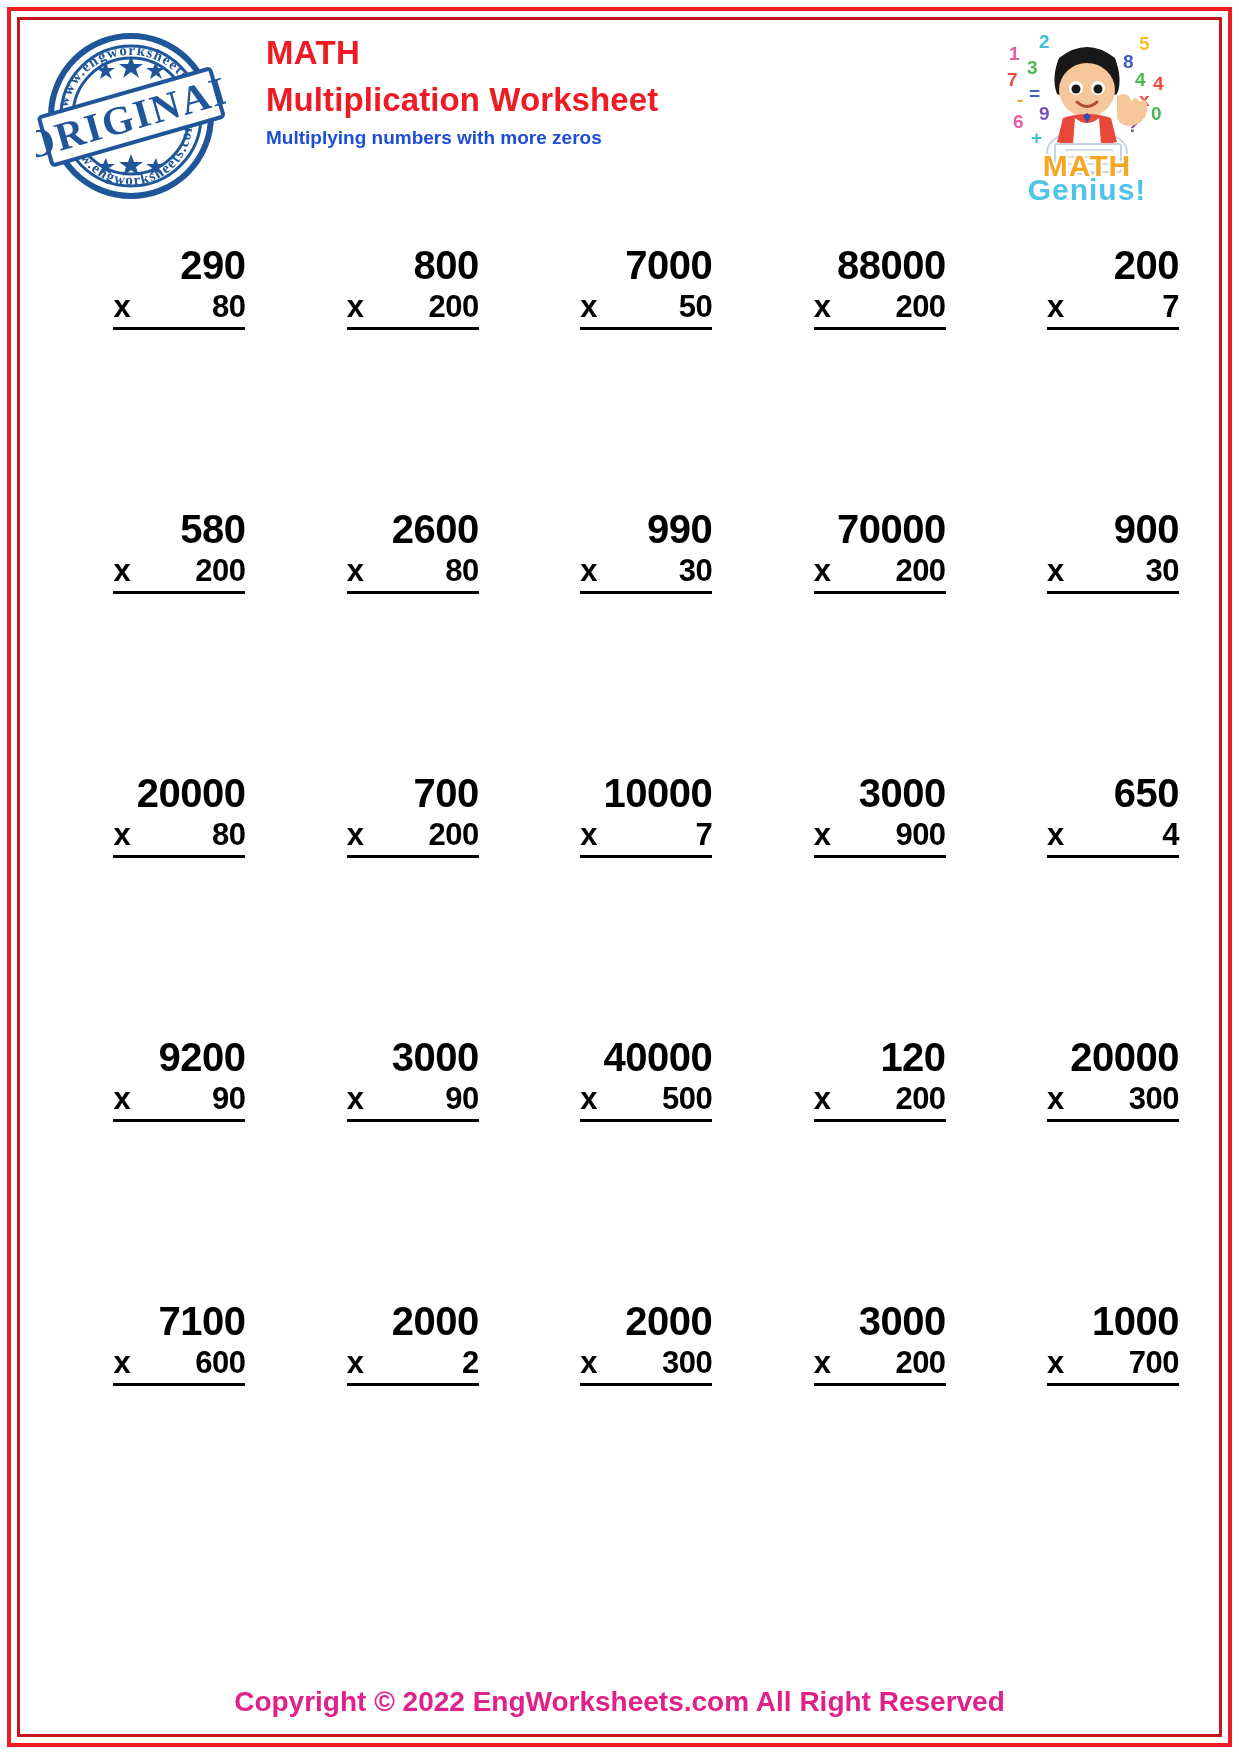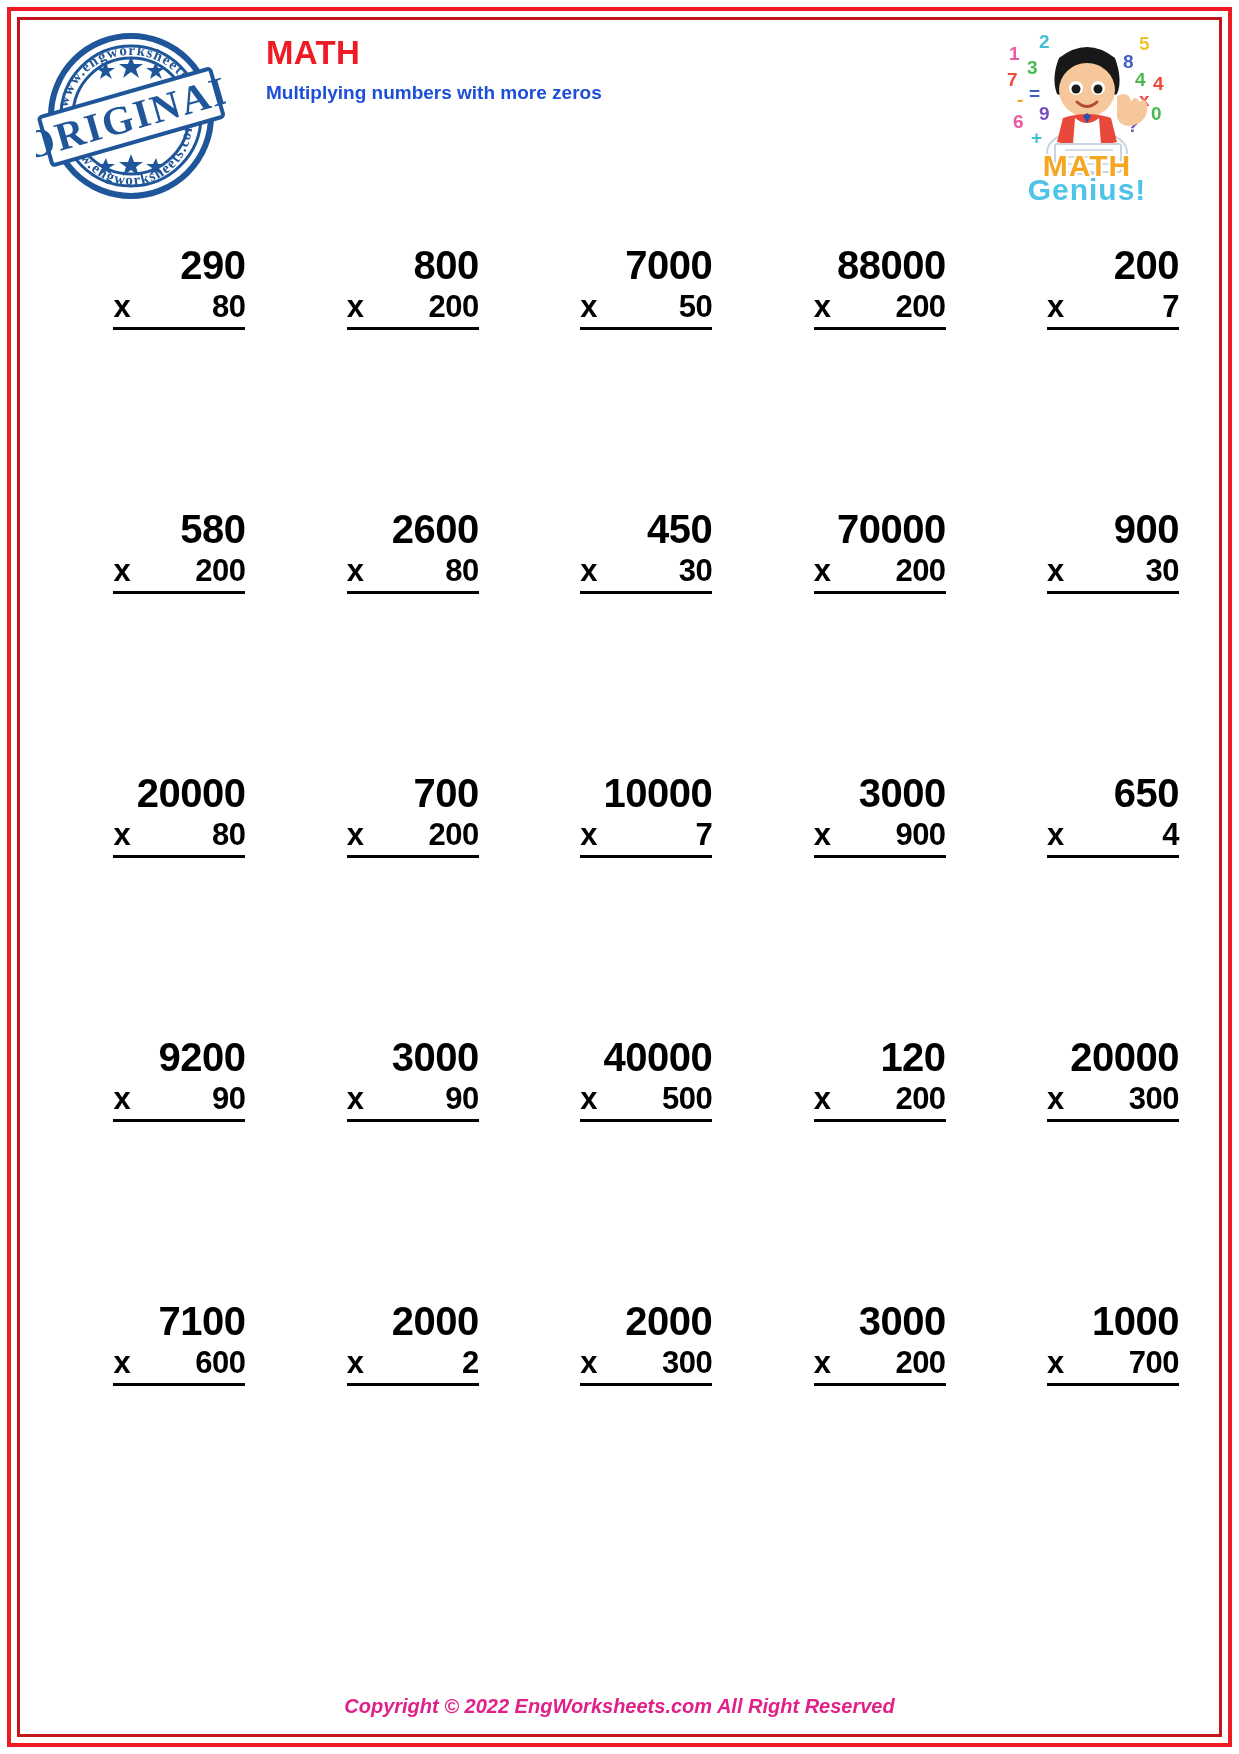--- a/index.html
+++ b/index.html
@@ -151,25 +151,24 @@
 
   
   .footer {
     position: absolute;
     left: 0;
     right: 0;
     bottom: 36px;
     text-align: center;
   }
   .footer-text {
-    font-size: 20px;
+    font-size: 28px;
     font-weight: bold;
     color: #e0218a;
     font-family: "Liberation Sans", sans-serif;
-    font-style: italic;
   }
 </style>
 </head>
 <body>
 
 <div class="page">
 
   <div class="border-outer"></div>
   <div class="border-inner"></div>
 
@@ -200,20 +199,21 @@
         </g>
         <g transform="rotate(-16 95 96)">
           <rect x="6" y="72" width="178" height="50" fill="#ffffff" stroke="#1f5699" stroke-width="4" rx="3"></rect>
           <text x="95" y="110" text-anchor="middle" font-family="'Liberation Serif', serif" font-size="40" font-weight="bold" fill="#1f5699" letter-spacing="2">ORIGINAL</text>
         </g>
       </svg>
     </div>
 
     <div class="title-block">
       <div class="title-main">MATH</div>
+      <div class="title-sub">Multiplication Worksheet</div>
       <div class="title-desc">Multiplying numbers with more zeros</div>
     </div>
 
     <div class="logo">
       <svg width="200" height="180" viewBox="0 0 200 180" aria-hidden="true">
         <g font-family="'Liberation Sans', sans-serif" font-weight="bold" font-size="19">
           <text x="22" y="36" fill="#e95ba0">1</text>
           <text x="52" y="24" fill="#3fbfd4">2</text>
           <text x="40" y="50" fill="#49b94f">3</text>
           <text x="20" y="62" fill="#ef4a3b">7</text>
@@ -321,21 +321,21 @@
         <div class="problem">
           <div class="operand-top">2600</div>
           <div class="operand-line">
             <span class="op-sign">x</span>
             <span class="op-value">80</span>
           </div>
         </div>
       </div>
       <div class="cell">
         <div class="problem">
-          <div class="operand-top">450</div>
+          <div class="operand-top">990</div>
           <div class="operand-line">
             <span class="op-sign">x</span>
             <span class="op-value">30</span>
           </div>
         </div>
       </div>
       <div class="cell">
         <div class="problem">
           <div class="operand-top">70000</div>
           <div class="operand-line">

